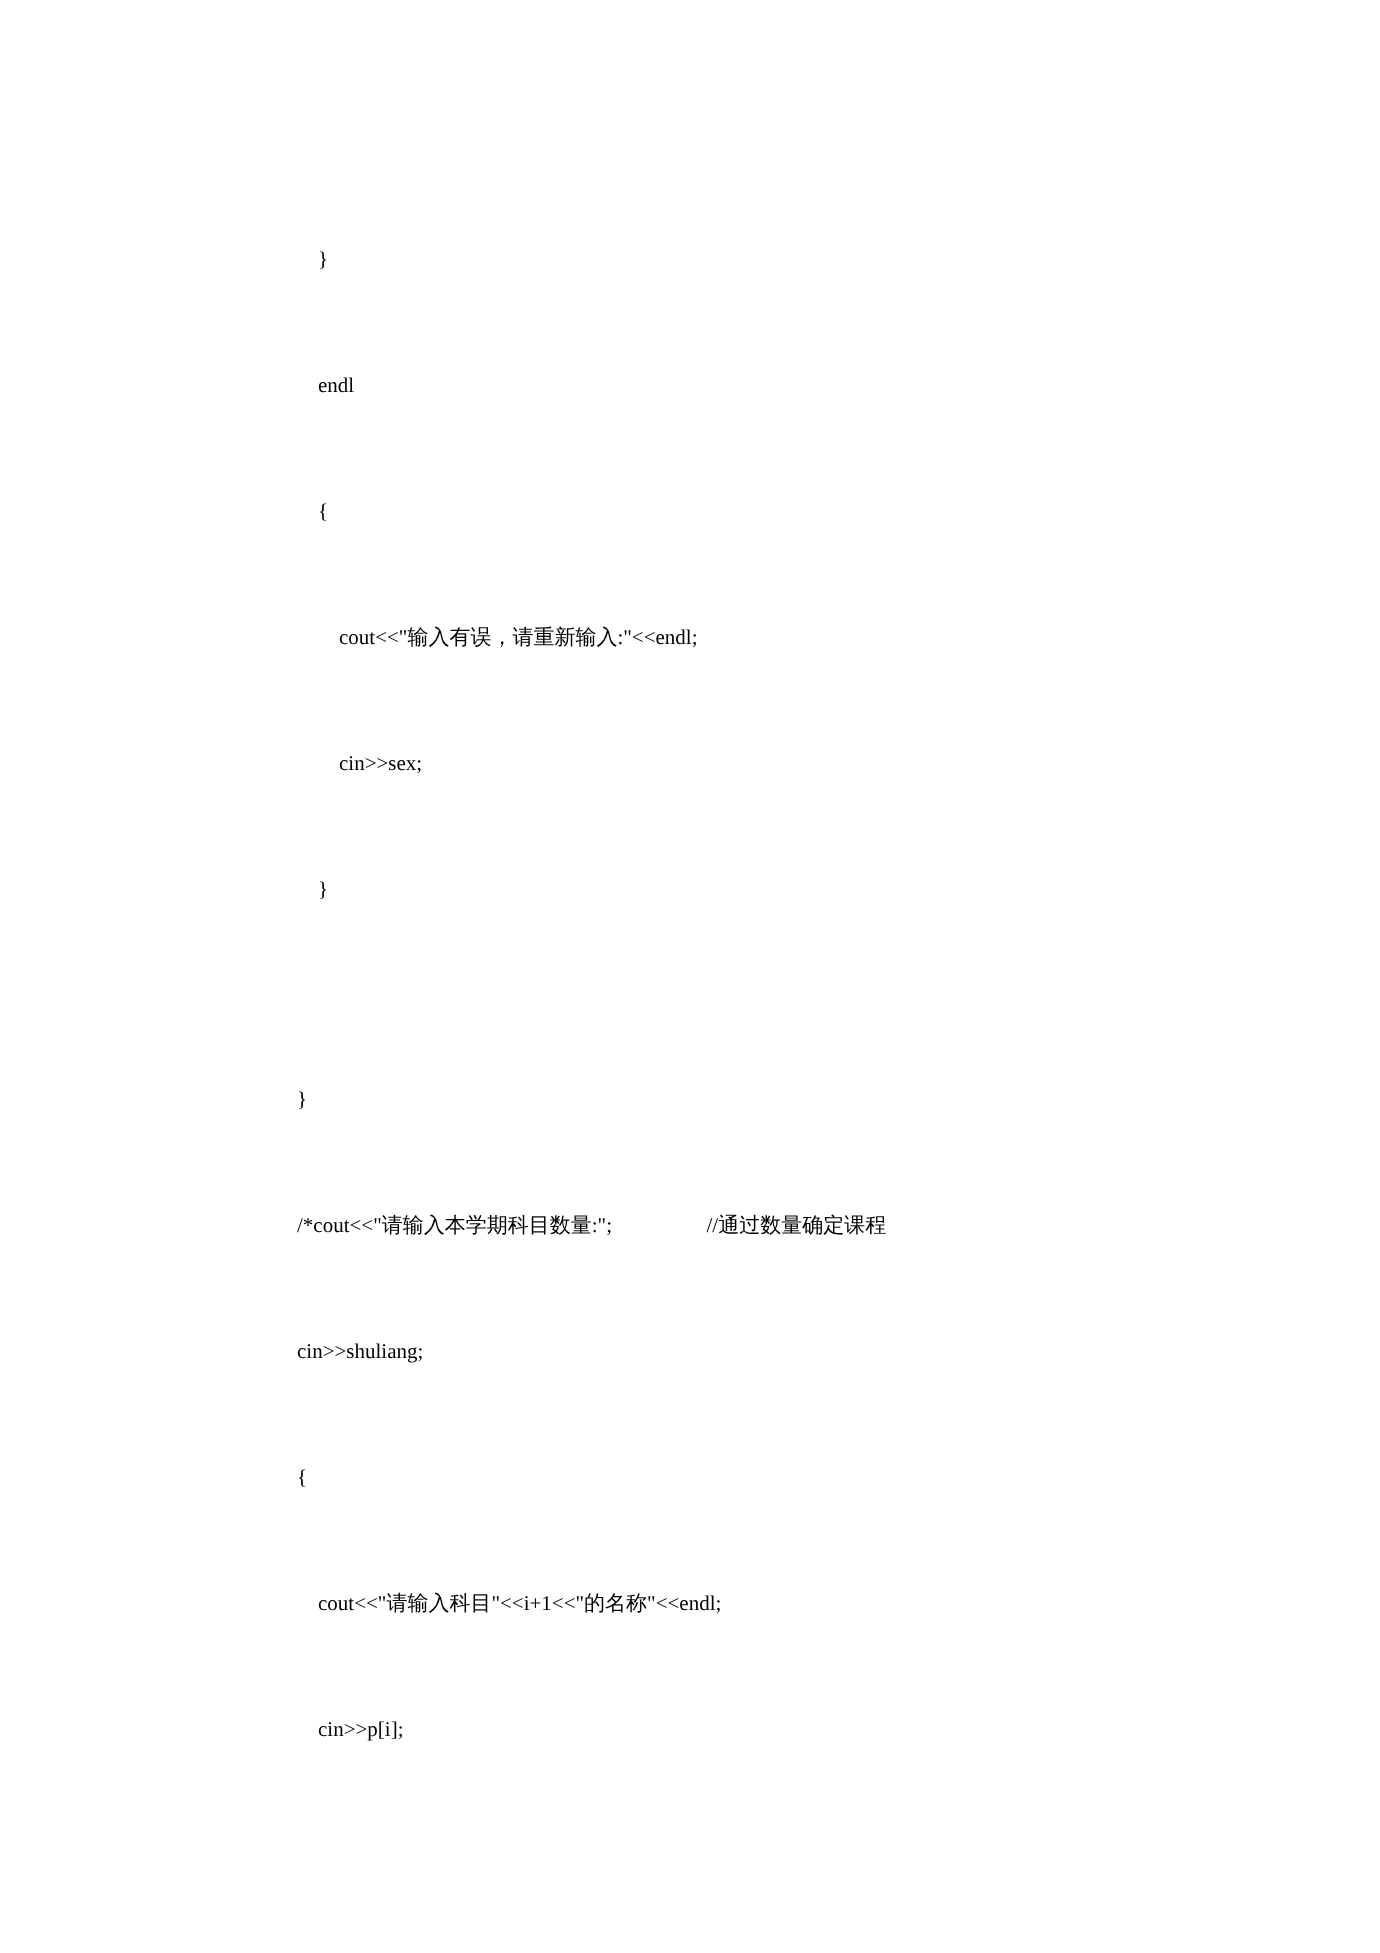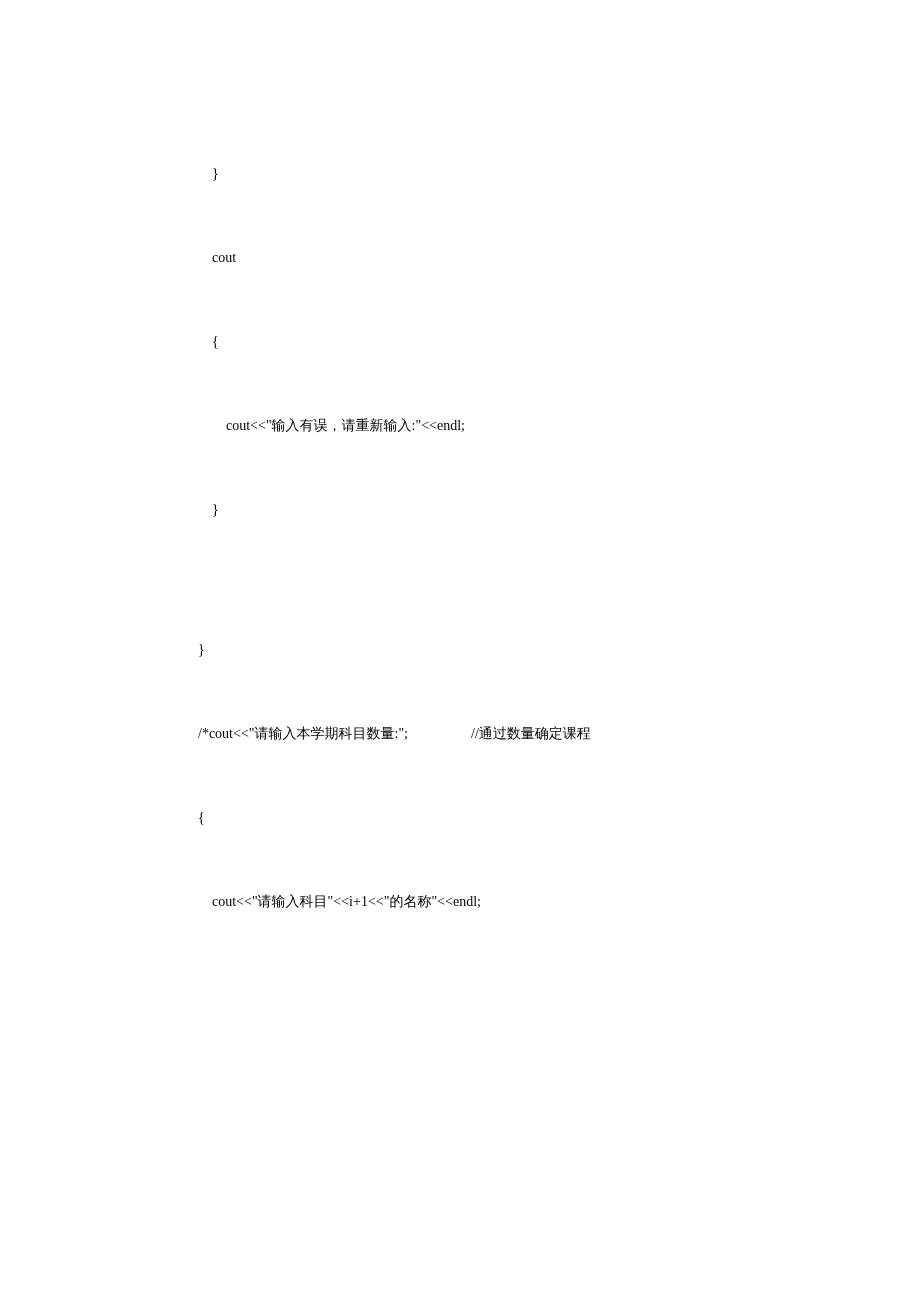--- a/index.html
+++ b/index.html
@@ -25,29 +25,32 @@
   .line {
     display: block;
   }
 </style>
 </head>
 <body>
 
 <div class="page">
   <div class="code">
     <span class="line">            }</span>
-    <span class="line">            cout</span>
+    <span class="line">            endl</span>
     <span class="line">            {</span>
     <span class="line">                cout&lt;&lt;"输入有误，请重新输入:"&lt;&lt;endl;</span>
+    <span class="line">                cin&gt;&gt;sex;</span>
     <span class="line">            }</span>
     <span class="line"></span>
     <span class="line">        }</span>
     <span class="line">        /*cout&lt;&lt;"请输入本学期科目数量:";                  //通过数量确定课程</span>
+    <span class="line">        cin&gt;&gt;shuliang;</span>
     <span class="line">        {</span>
     <span class="line">            cout&lt;&lt;"请输入科目"&lt;&lt;i+1&lt;&lt;"的名称"&lt;&lt;endl;</span>
+    <span class="line">            cin&gt;&gt;p[i];</span>
     
     
     
     
     
     
     
     
     
     

